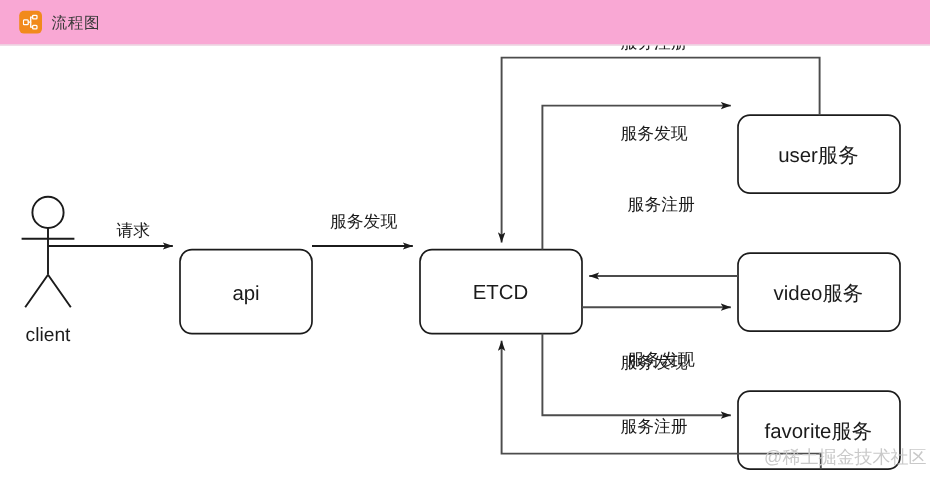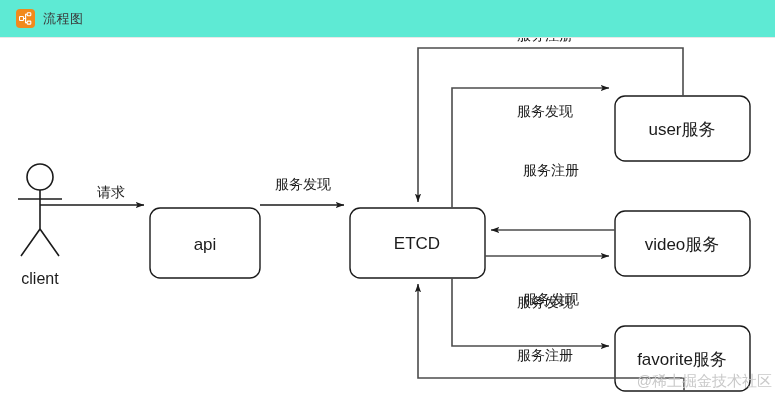--- a/index.html
+++ b/index.html
@@ -16,21 +16,21 @@
     height: 405px;
     background: #ffffff;
     overflow: hidden;
   }
 
   
   #header {
     position: absolute;
     left: 0; top: 0;
     width: 775px; height: 38px;
-    background: #5eead4;
+    background: #f9a8d4;
     border-bottom: 1px solid #e8e8e8;
     box-sizing: border-box;
   }
   #header-inner {
     position: absolute;
     left: 16px; top: 9px;
     display: flex;
     align-items: center;
     gap: 8px;
   }

